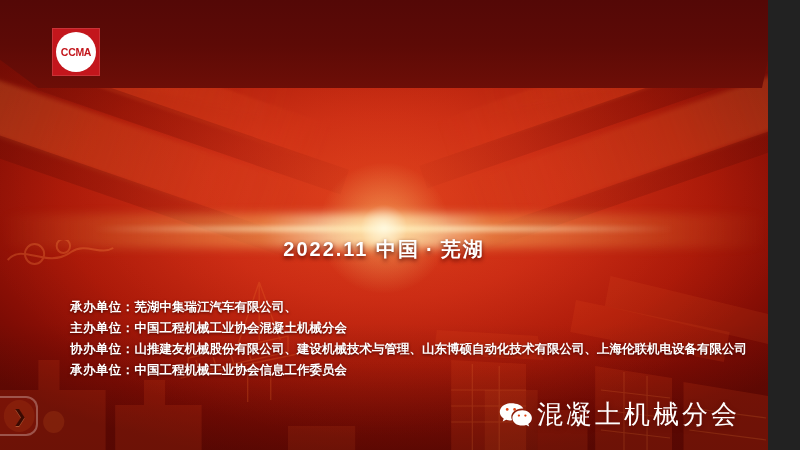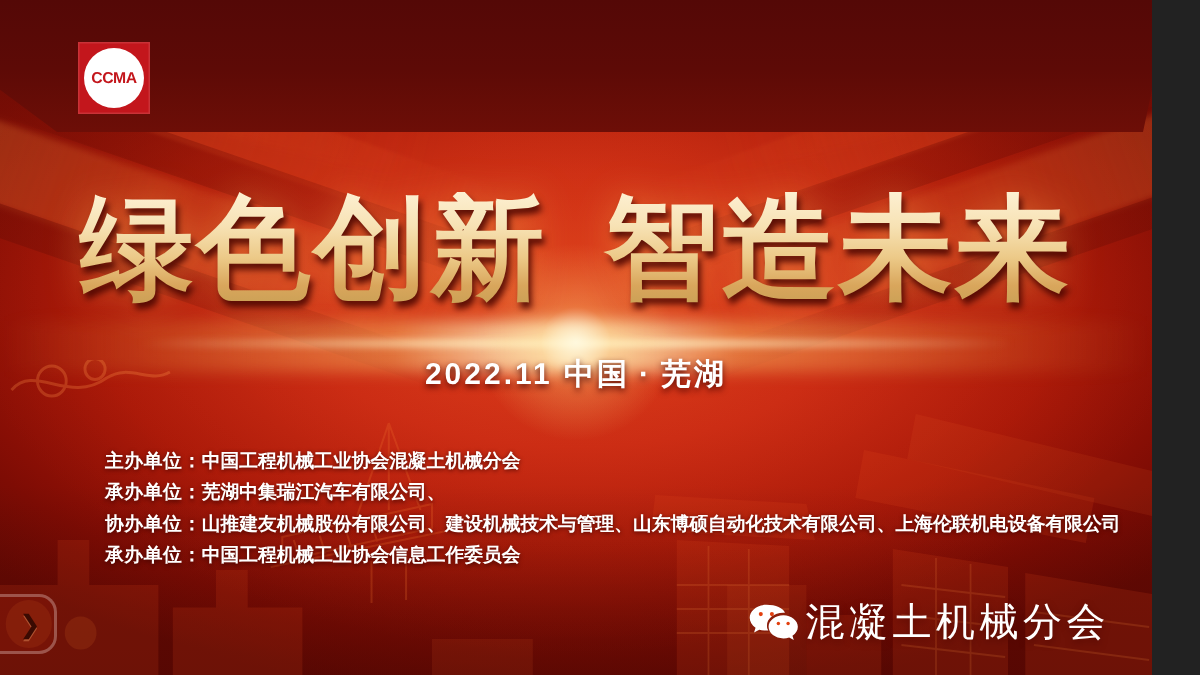--- a/index.html
+++ b/index.html
@@ -238,35 +238,32 @@
 
   <div class="header-band"></div>
   <div class="header-row">
     <div class="ccma-logo">
       <div class="ccma-disc">
         <span>CCMA</span>
       </div>
     </div>
   </div>
 
-  <div class="headline">
-    <span>绿色创新</span><span class="gap"></span><span>智造未来</span>
-  </div>
 
   <div class="datespan">
     <span>2022.11</span>
     <span>中国</span><span class="sep">·</span><span>芜湖</span>
   </div>
 
   <div class="credits">
     <div class="credit-line">
+      <span class="lbl">承办单位：</span><span>芜湖中集瑞江汽车有限公司、</span>
+    </div>
+    <div class="credit-line">
       <span class="lbl">主办单位：</span><span>中国工程机械工业协会混凝土机械分会</span>
-    </div>
-    <div class="credit-line">
-      <span class="lbl">承办单位：</span><span>芜湖中集瑞江汽车有限公司、</span>
     </div>
     <div class="credit-line">
       <span class="lbl">协办单位：</span><span>山推建友机械股份有限公司、建设机械技术与管理、山东博硕自动化技术有限公司、上海伦联机电设备有限公司</span>
     </div>
     <div class="credit-line">
       <span class="lbl">承办单位：</span><span>中国工程机械工业协会信息工作委员会</span>
     </div>
   </div>
 
   <div class="wechat">

